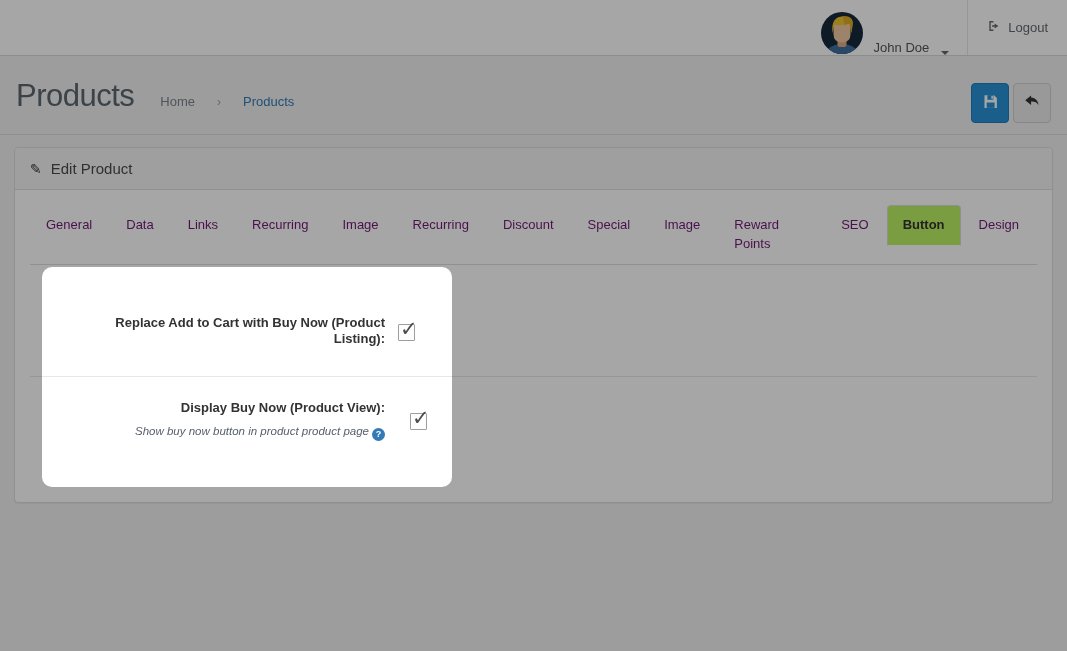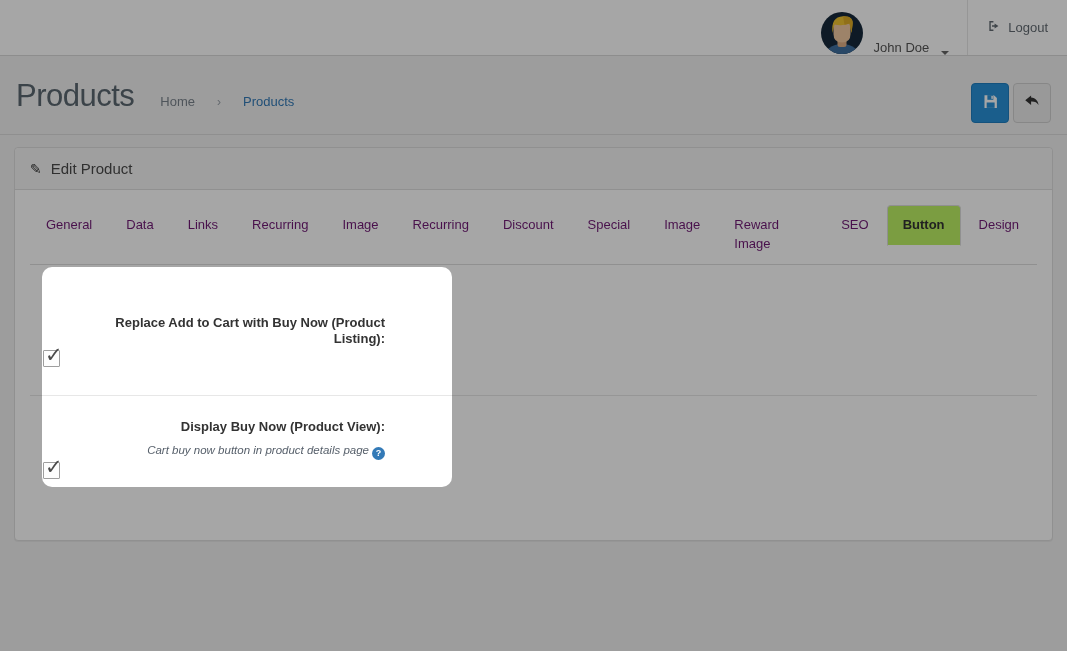--- a/index.html
+++ b/index.html
@@ -66,40 +66,40 @@
   .nav-tabs a {
     display:block; padding:10px 15px; font-size:13px; color:#701a75; text-decoration:none;
     border:1px solid transparent; border-radius:4px 4px 0 0; cursor:pointer; line-height:1.45;
   }
   .nav-tabs li.active a {
     background:#bef264; border-color:#ddd; border-bottom-color:#fff; color:#333; font-weight:bold;
   }
 
   
   .tab-content { padding-top:50px; padding-bottom:46px; }
-  .form-group { display:flex; align-items:flex-start;flex-direction:column; }
+  .form-group { display:flex; align-items:center; }
   .col-label { width:296px; margin-left:59px; text-align:right; }
   .control-label { font-size:13px; font-weight:bold; color:#333; line-height:16.5px; display:block; }
   .help-text { margin-top:8px; font-size:11.5px; font-style:italic; color:#57606b; line-height:14px; }
   .q-circle {
     display:inline-block; width:13px; height:13px; border-radius:50%; background:#337ab7;
     color:#fff; font-style:normal; font-weight:bold; font-size:9px; line-height:13px;
     text-align:center; vertical-align:-2px; margin-left:3px; cursor:pointer;
   }
   .col-control { margin-left:13px; padding-top:2px; }
   .checkbox-box {
     width:17px; height:17px; border:1px solid #9e9e9e; background:#fdfdfd; border-radius:1px;
     position:relative; cursor:pointer;
   }
   .checkbox-box .check {
     position:absolute; left:1px; top:-8px; font-size:21px; font-weight:bold; color:#4a4a4a;
     font-family:"DejaVu Sans",sans-serif;
   }
   .content-divider { border:0; border-top:1px solid #e7e7e7; margin:28px 0 0; }
-  .fg-2 { margin-top:23px; }
+  .fg-2 { margin-top:23px;gap:12px; }
 
   
   .spotlight {
     position:absolute; left:42px; top:267px; width:410px; height:220px;
     border-radius:10px; box-shadow:0 0 0 3000px rgba(0,0,0,0.35);
     pointer-events:none; z-index:50;
   }
 </style>
 </head>
 <body>
@@ -197,21 +197,21 @@
         <li>
             <a>Discount</a>
           </li>
         <li>
             <a>Special</a>
           </li>
         <li>
             <a>Image</a>
           </li>
         <li>
-            <a>Reward Image</a>
+            <a>Reward Points</a>
           </li>
         <li>
             <a>SEO</a>
           </li>
         <li class="active">
             <a>Button</a>
           </li>
         <li>
             <a>Design</a>
           </li>
@@ -229,21 +229,21 @@
             </div>
           </div>
         </div>
 
         <hr class="content-divider">
 
         <div class="form-group fg-2">
           <div class="col-label">
             <span class="control-label">Display Buy Now (Product View):</span>
             <div class="help-text">
-              <span>Cart buy now button in product details page</span><span class="q-circle">?</span>
+              <span>Show buy now button in product product page</span><span class="q-circle">?</span>
             </div>
           </div>
           <div class="col-control">
             <div class="checkbox-box">
               <span class="check">✓</span>
             </div>
           </div>
         </div>
 
       </div>

